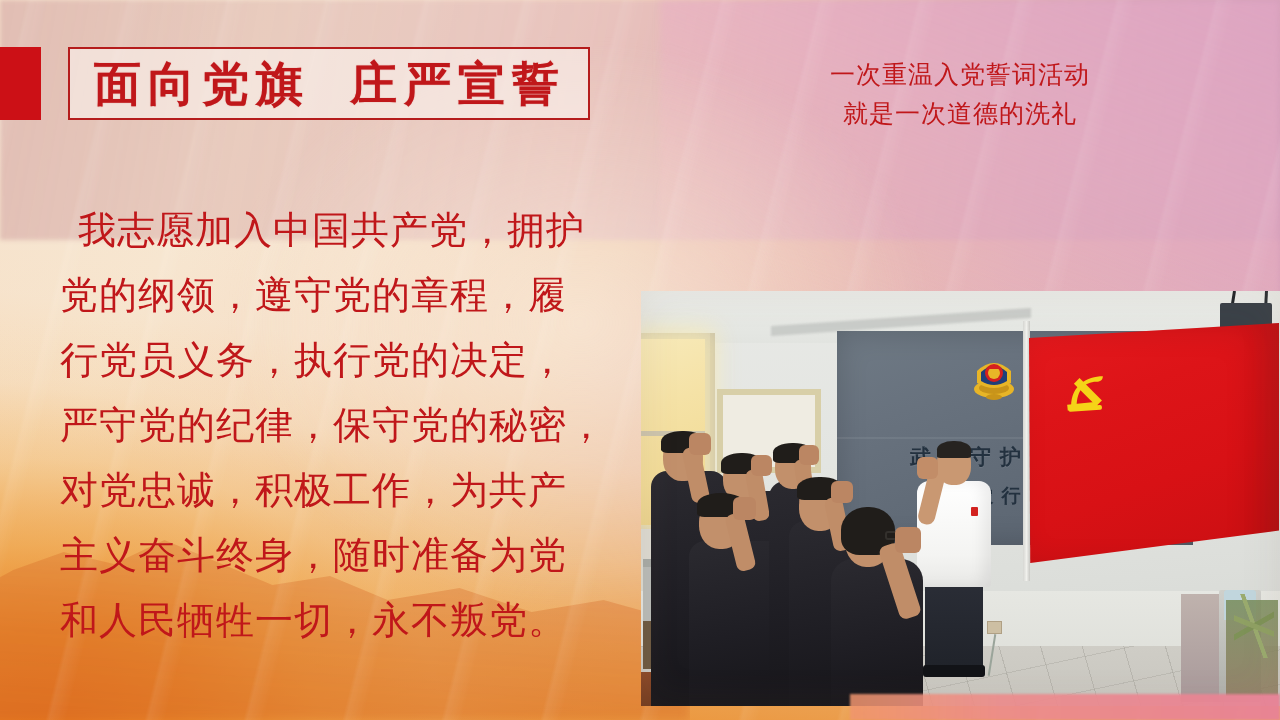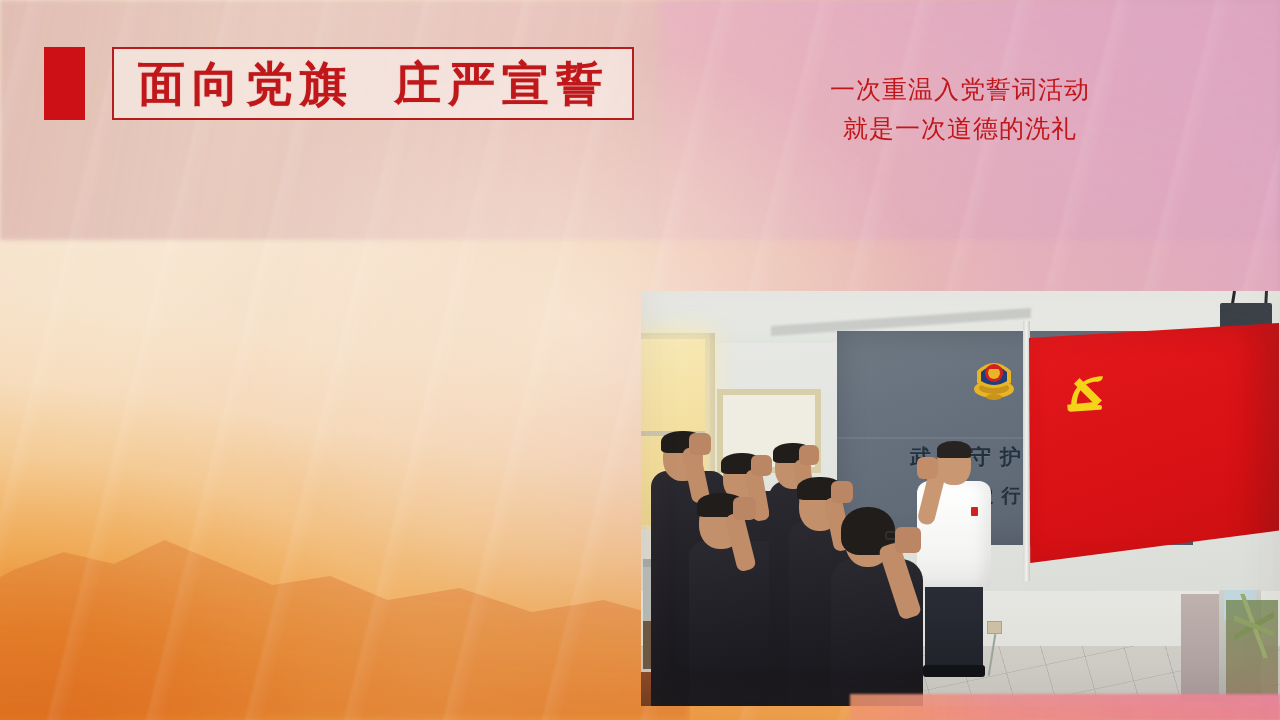--- a/index.html
+++ b/index.html
@@ -127,21 +127,20 @@
     filter: blur(1px);
   }
 
   
   .title-row {
     position: absolute;
     left: 0; top: 47px;
     height: 73px;
     display: flex;
     align-items: stretch;
-    padding-left: 44px;
   }
   .title-block {
     width: 41px;
     height: 73px;
     background: #cc1016;
   }
   .title-box {
     margin-left: 27px;
     height: 73px;
     border: 2px solid #b51c1c;
@@ -156,21 +155,21 @@
     line-height: 1;
     font-weight: 700;
     letter-spacing: 7px;
     white-space: pre;
     text-shadow: 0 0 1px rgba(192,23,26,.5);
   }
 
   
   .subhead {
     position: absolute;
-    left: 700px; top: 70px;
+    left: 700px; top: 55px;
     width: 520px;
     text-align: center;
   }
   .subhead-line {
     color: #c0171a;
     font-size: 25px;
     line-height: 39px;
     font-weight: 500;
     letter-spacing: 1px;
     white-space: nowrap;
@@ -447,20 +446,29 @@
     <div class="title-box">
       <div class="title-text">面向党旗  庄严宣誓</div>
     </div>
   </div>
 
   <div class="subhead">
     <div class="subhead-line">一次重温入党誓词活动</div>
     <div class="subhead-line">就是一次道德的洗礼</div>
   </div>
 
+  <div class="oath">
+    <div class="oath-line indent">我志愿加入中国共产党，拥护</div>
+    <div class="oath-line">党的纲领，遵守党的章程，履</div>
+    <div class="oath-line">行党员义务，执行党的决定，</div>
+    <div class="oath-line">严守党的纪律，保守党的秘密，</div>
+    <div class="oath-line">对党忠诚，积极工作，为共产</div>
+    <div class="oath-line">主义奋斗终身，随时准备为党</div>
+    <div class="oath-line">和人民牺牲一切，永不叛党。</div>
+  </div>
 
   <div class="photo">
 
     <div class="ph ph-wall"></div>
     <div class="ph ph-ceiling"></div>
     <div class="ph ph-ceil-beam"></div>
 
     <div class="ph ph-window-frame"></div>
     <div class="ph ph-window-glass"></div>
     <div class="ph ph-window-mull"></div>

